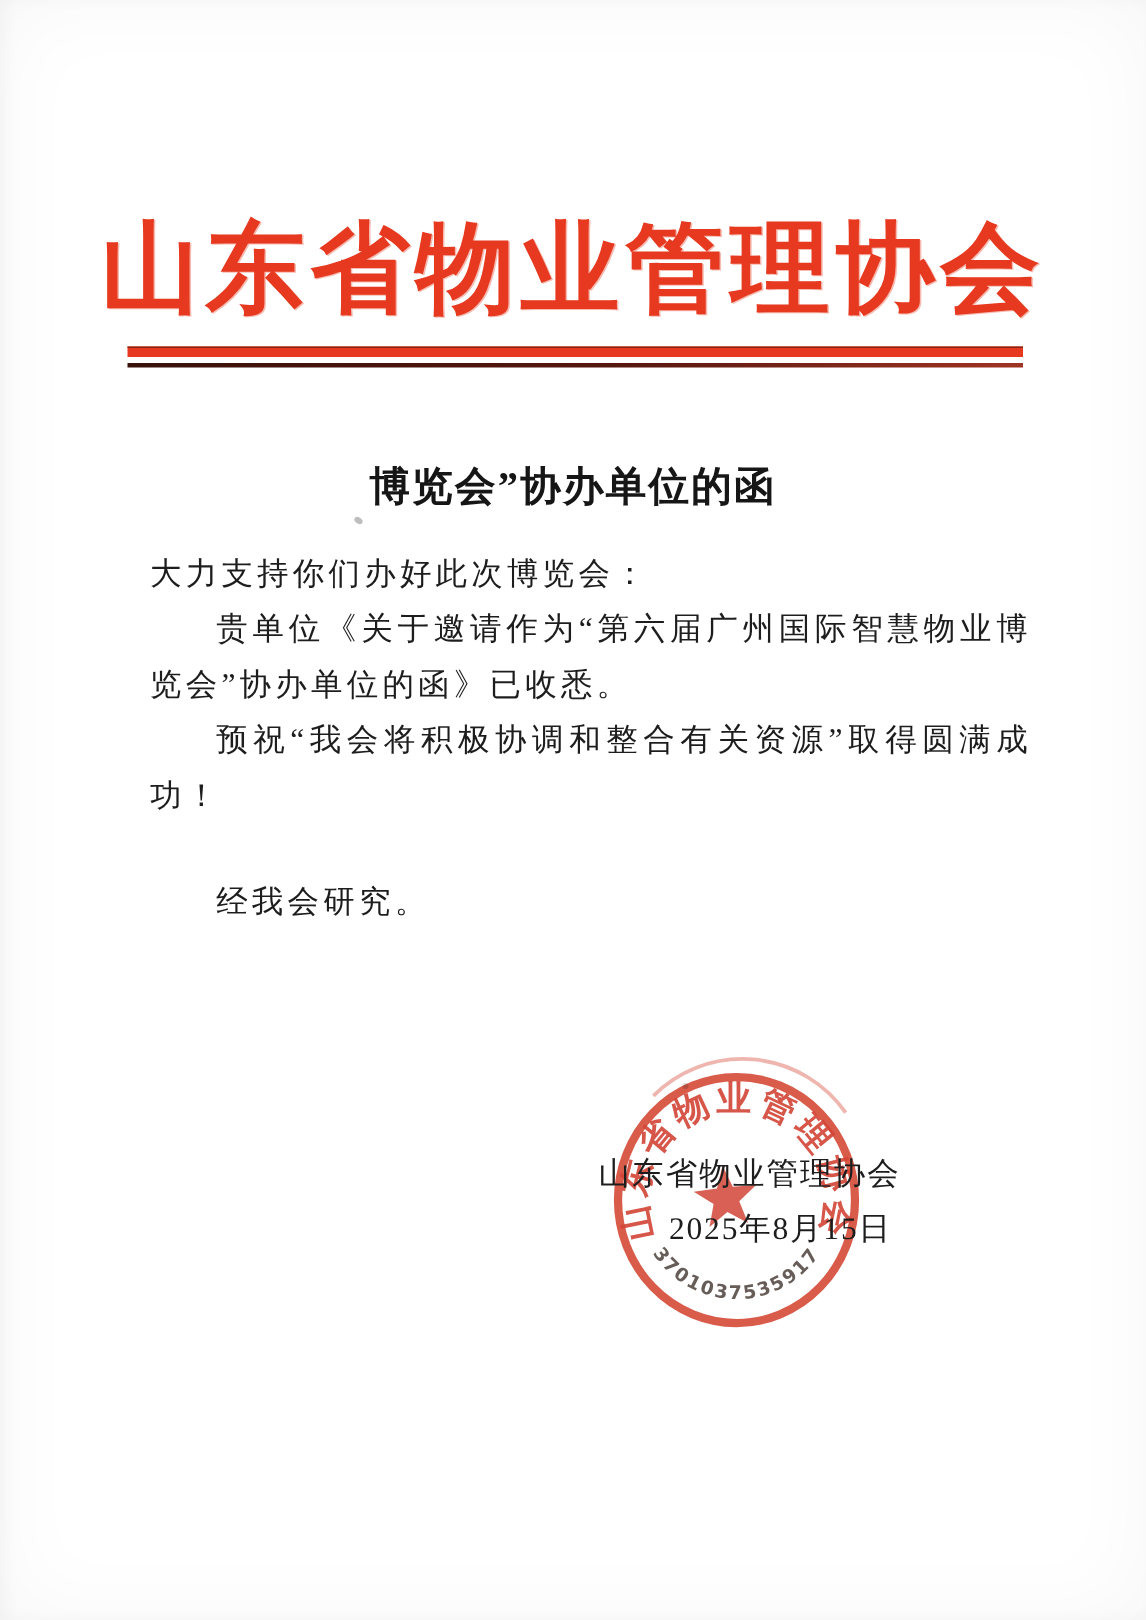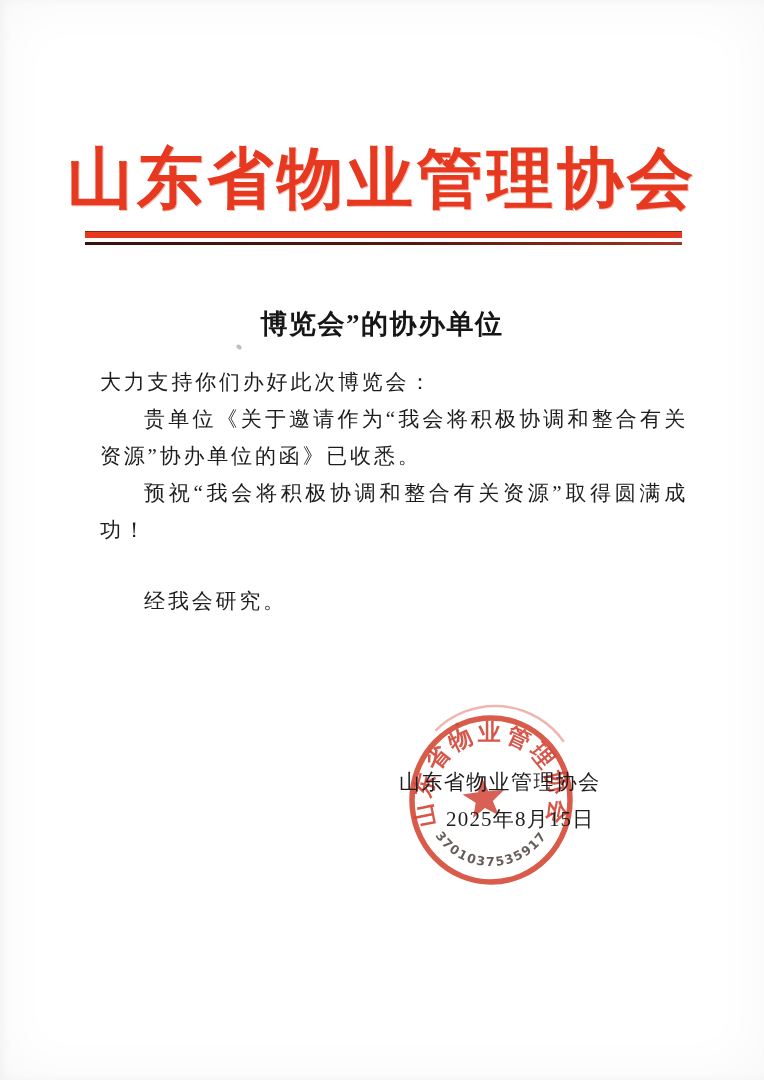--- a/index.html
+++ b/index.html
@@ -113,26 +113,26 @@
 
   <h1 class="letterhead">山东省物业管理协会</h1>
 
   <div class="rule">
     <div class="rule-thick"></div>
     <div class="rule-thin"></div>
   </div>
 
   <h2 class="doc-title">
     <br>
-    <span>博览会”的协办单位</span>
+    <span>博览会”协办单位的函</span>
   </h2>
 
   <main class="letter-body">
     <p class="salutation">大力支持你们办好此次博览会：</p>
-    <p class="para">贵单位《关于邀请作为“我会将积极协调和整合有关资源”协办单位的函》已收悉。</p>
+    <p class="para">贵单位《关于邀请作为“第六届广州国际智慧物业博览会”协办单位的函》已收悉。</p>
     <p class="para">预祝“我会将积极协调和整合有关资源”取得圆满成功！</p>
     <p class="closing">经我会研究。</p>
   </main>
 
   <div class="seal">
     <svg viewBox="0 0 200 212" xmlns="http://www.w3.org/2000/svg">
       <defs>
         <path id="sealTopArc" d="M 45.6 131.4 A 60 60 0 1 1 154.4 131.4" fill="none"></path>
         <path id="sealBottomArc" d="M 45.9 143.9 A 66 66 0 0 0 154.1 143.9" fill="none"></path>
       </defs>

